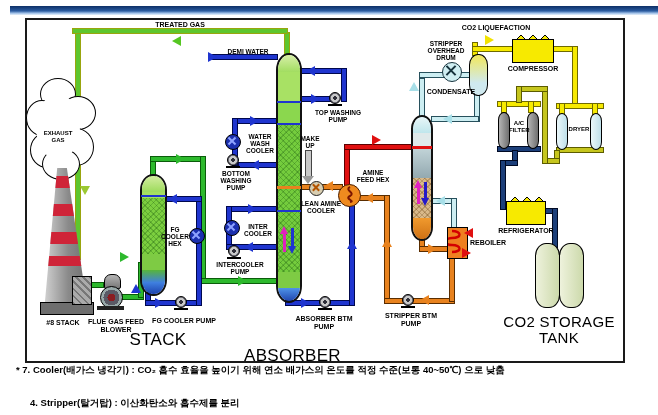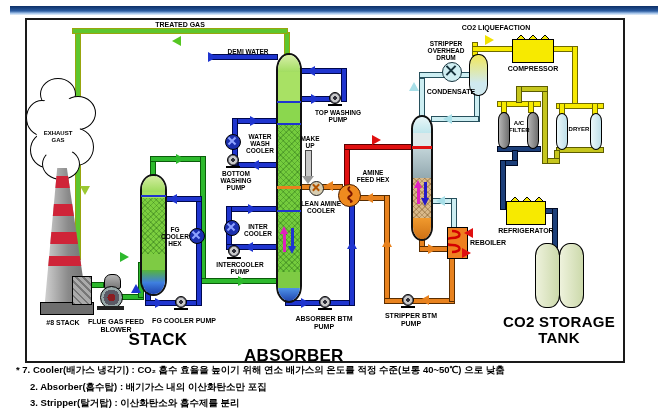--- a/index.html
+++ b/index.html
@@ -22,21 +22,21 @@
   
   .ar{position:absolute;width:0;height:0;border:5px solid transparent;z-index:3;}
   .ar.r{border-left:9px solid var(--c);border-right:0;}
   .ar.l{border-right:9px solid var(--c);border-left:0;}
   .ar.u{border-bottom:9px solid var(--c);border-top:0;}
   .ar.d{border-top:9px solid var(--c);border-bottom:0;}
   .shaft{position:absolute;z-index:2;}
   
   .lbl{position:absolute;font-weight:bold;font-size:6.5px;line-height:1.1;color:#000;
        text-align:center;white-space:pre-line;z-index:4;}
-  .big{position:absolute;font-weight:bold;font-size:17px;letter-spacing:.3px;color:#000;
+  .big{position:absolute;font-weight:normal;font-size:17px;letter-spacing:.3px;color:#000;
        text-align:center;white-space:pre-line;z-index:4;}
   .storage-ttl{font-size:15px;line-height:1.05;}
   .cap{font-size:8px;}
   .foot{position:absolute;font-weight:bold;font-size:9.5px;color:#000;white-space:pre;z-index:4;}
   
   .col{position:absolute;border:2px solid #111;overflow:hidden;z-index:2;box-sizing:border-box;}
   .sec{position:absolute;left:0;width:100%;}
   .hatch{background-image:
      repeating-linear-gradient(45deg,rgba(0,60,0,.22) 0 1px,transparent 1px 4px),
      repeating-linear-gradient(-45deg,rgba(0,60,0,.22) 0 1px,transparent 1px 4px);}
@@ -362,16 +362,15 @@
   <div class="lbl" style="left:567px;top:126px;width:24px;font-size:6px">DRYER</div>
   <div class="lbl" style="left:496px;top:227px;width:60px;font-size:7px">REFRIGERATOR</div>
   <div class="lbl" style="left:468px;top:239px;width:40px;font-size:7px">REBOILER</div>
 
   <div class="big" style="left:122px;top:330px;width:72px">STACK</div>
   <div class="big" style="left:244px;top:346px;width:92px">ABSORBER</div>
   <div class="big storage-ttl" style="left:500px;top:314px;width:118px">CO2  STORAGE
 TANK</div>
 
   <div class="foot" style="left:16px;top:364px">* 7. Cooler(배가스 냉각기) : CO₂ 흡수 효율을 높이기 위해 연소 배가스의 온도를 적정 수준(보통 40~50℃) 으로 낮춤</div>
-  <div class="foot" style="left:30px;top:381px">2. Absorber(흡수탑) : 배기가스 내의 이산화탄소만 포집</div>
-  <div class="foot" style="left:30px;top:397px">3. Stripper(탈거탑) : 이산화탄소와 흡수제를 분리</div>
+  <div class="foot" style="left:30px;top:397px">4. Stripper(탈거탑) : 이산화탄소와 흡수제를 분리</div>
 
 </div>
 
 </body></html>

